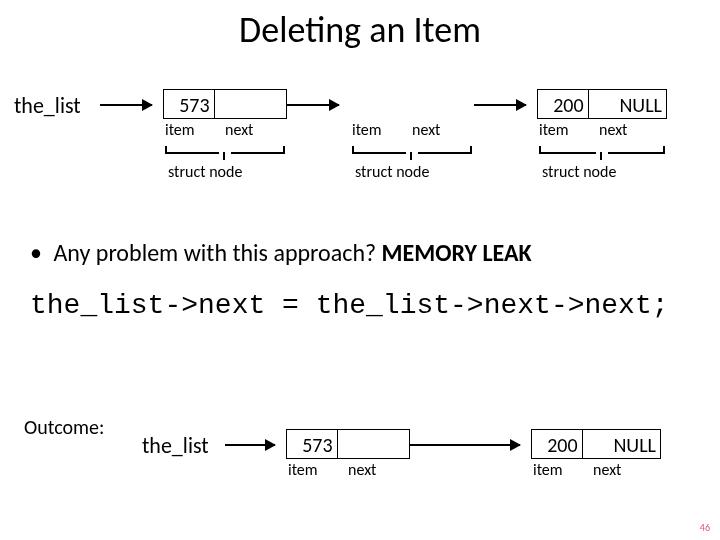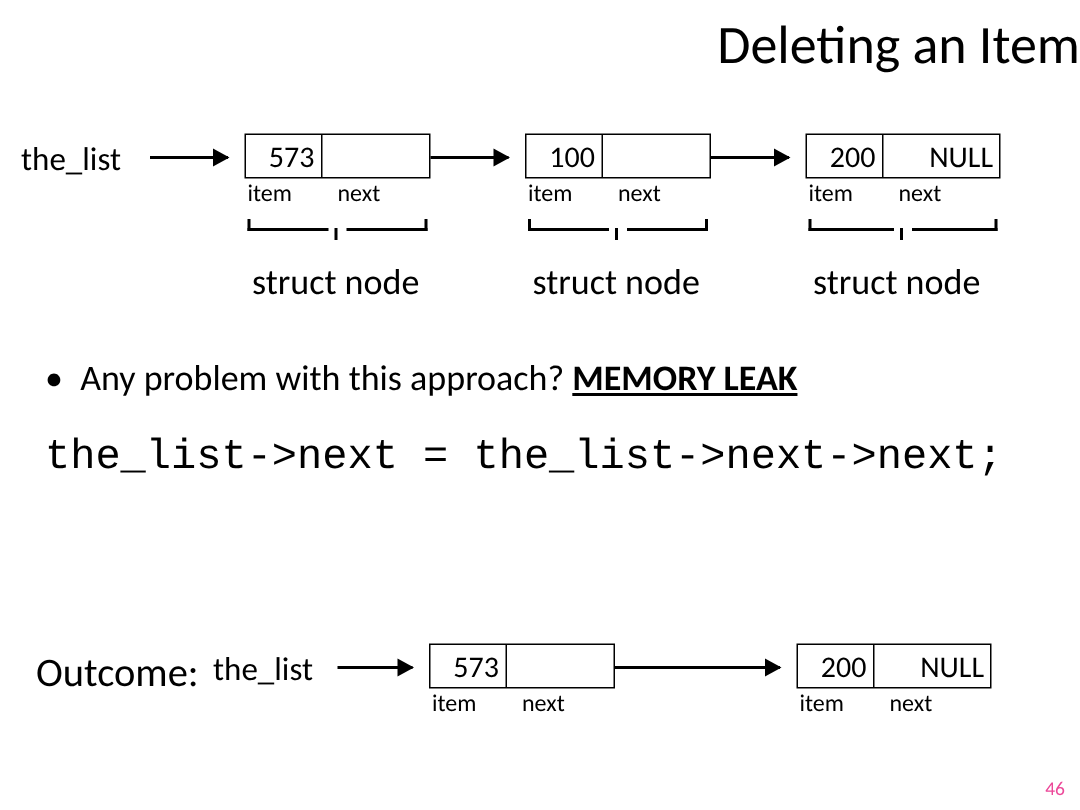--- a/index.html
+++ b/index.html
@@ -5,21 +5,21 @@
   html,body{margin:0;padding:0;}
   body{
     width:720px;height:540px;
     font-family:"Calibri","Segoe UI",Arial,sans-serif;
     color:#000;
     background:#fff;
     position:relative;
   }
   .title{
     font-size:36px;
-    text-align:right;
+    text-align:center;
     margin-top:8px;
     font-weight:400;
   }
   .row1{
     position:absolute;
     top:92px;left:0;width:720px;height:120px;
   }
   .thelist1{
     position:absolute;left:14px;top:0;
     font-size:22px;
@@ -43,22 +43,21 @@
     width:0;border-left:1.5px solid #000;height:100%;
   }
   .labels{
     position:absolute;
     display:flex;
     font-size:16px;
   }
   .labels span{display:inline-block;}
   .struct{
     position:absolute;
-    font-size:24px;
-    margin-top:12px;
+    font-size:16px;
   }
   
   .brk{
     position:absolute;
     box-sizing:border-box;
   }
   .brk .h{position:absolute;height:2px;background:#000;}
   .brk .v{position:absolute;width:2px;background:#000;}
   
   .arrow{position:absolute;height:2px;background:#000;}
@@ -67,36 +66,36 @@
     position:absolute;right:-1px;top:-5px;
     border-left:11px solid #000;
     border-top:6px solid transparent;
     border-bottom:6px solid transparent;
   }
   .bullet-row{
     position:absolute;left:30px;top:238px;width:660px;
     font-size:24px;
   }
   .bullet-row .b{display:inline-block;width:18px;}
-  .emph{font-weight:700;text-decoration:underline;margin-top:36px;}
+  .emph{font-weight:700;margin-top:36px;}
   .code{
     position:absolute;left:30px;top:290px;
     font-family:"Courier New",monospace;
     font-size:28px;
   }
   .outcome-label{
-    position:absolute;left:24px;top:432px;
-    font-size:27px;
+    position:absolute;left:24px;top:415px;
+    font-size:20px;
   }
   .row2{
     position:absolute;top:420px;left:0;width:720px;height:110px;
   }
   .pagenum{
     position:absolute;right:10px;bottom:6px;
-    font-size:13px;color:#ec4899;
+    font-size:10px;color:#ec4899;
   }
 </style>
 </head>
 <body>
 
 <div class="title">Deleting an Item</div>
 
 <div class="row1">
 
   <div class="thelist1">the_list</div>
@@ -117,25 +116,20 @@
     <div class="v" style="left:0;top:0;height:8px;"></div>
     <div class="v" style="right:0;top:0;height:8px;"></div>
     <div class="h" style="left:0;top:6px;width:54px;"></div>
     <div class="h" style="right:0;top:6px;width:54px;"></div>
     <div class="v" style="left:58px;top:6px;height:8px;"></div>
   </div>
   <div class="struct" style="left:168px;top:70px;">struct node</div>
 
   <div class="arrow" style="left:287px;top:12px;width:52px;"></div>
 
-  <div class="node" style="left:350px;top:-3px;width:124px;">
-    <div class="cell" style="width:50px;">100</div>
-    <div class="divider"></div>
-    <div class="cell" style="width:72px;"></div>
-  </div>
   <div class="labels" style="left:352px;top:28px;width:126px;">
     <span style="width:60px;">item</span>
     <span>next</span>
   </div>
   <div class="brk" style="left:352px;top:54px;width:120px;height:14px;">
     <div class="v" style="left:0;top:0;height:8px;"></div>
     <div class="v" style="right:0;top:0;height:8px;"></div>
     <div class="h" style="left:0;top:6px;width:54px;"></div>
     <div class="h" style="right:0;top:6px;width:54px;"></div>
     <div class="v" style="left:58px;top:6px;height:8px;"></div>

